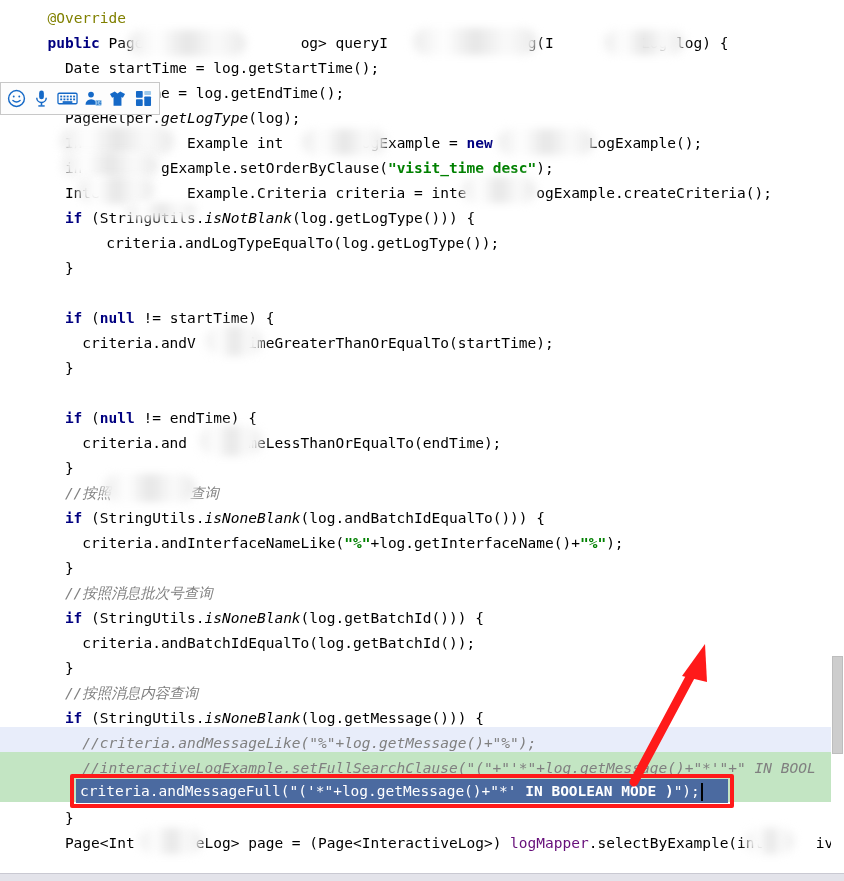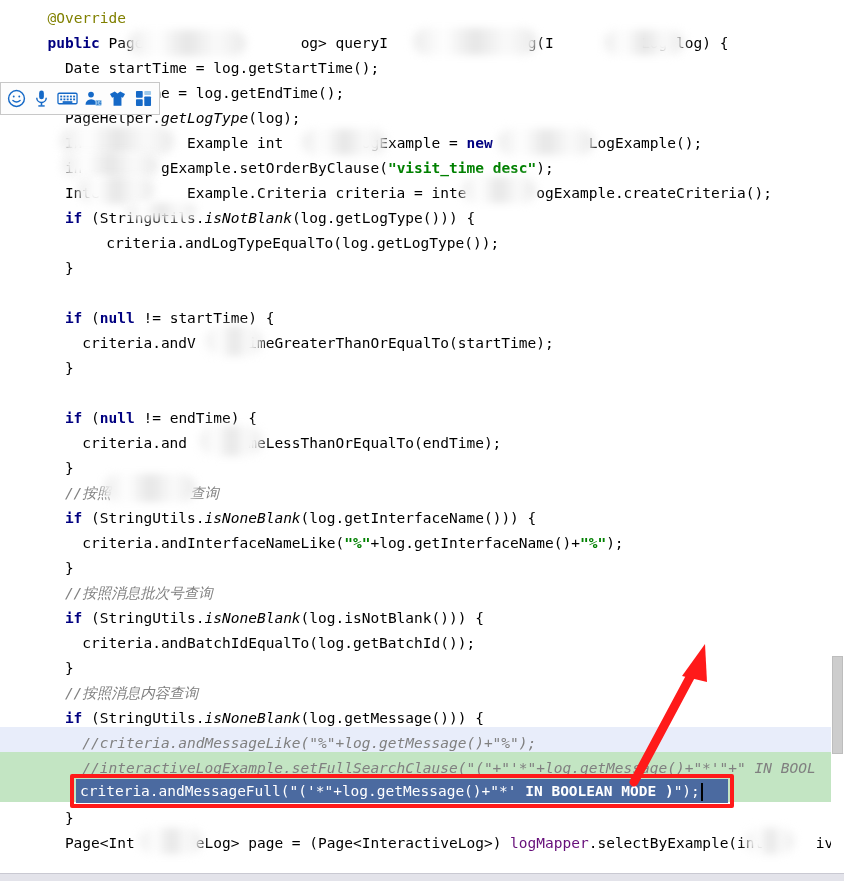--- a/index.html
+++ b/index.html
@@ -216,25 +216,25 @@
       <div class="code-line" style="top: 256px;"><span class="code-text" style="padding-left: 64.88px;"></span><span class="code-text plain">}</span></div>
       <div class="code-line" style="top: 281px;"><span class="code-text" style="padding-left: 64.88px;"></span></div>
       <div class="code-line" style="top: 306px;"><span class="code-text" style="padding-left: 64.88px;"></span><span class="code-text kw">if</span><span class="code-text plain"> (</span><span class="code-text kw">null</span><span class="code-text plain"> != startTime) {</span></div>
       <div class="code-line" style="top: 331px;"><span class="code-text" style="padding-left: 82.32px;"></span><span class="code-text plain">criteria.andV</span><span class="code-text plain">      </span><span class="code-text plain">imeGreaterThanOrEqualTo(startTime);</span></div>
       <div class="code-line" style="top: 356px;"><span class="code-text" style="padding-left: 64.88px;"></span><span class="code-text plain">}</span></div>
       <div class="code-line" style="top: 381px;"><span class="code-text" style="padding-left: 64.88px;"></span></div>
       <div class="code-line" style="top: 406px;"><span class="code-text" style="padding-left: 64.88px;"></span><span class="code-text kw">if</span><span class="code-text plain"> (</span><span class="code-text kw">null</span><span class="code-text plain"> != endTime) {</span></div>
       <div class="code-line" style="top: 431px;"><span class="code-text" style="padding-left: 82.32px;"></span><span class="code-text plain">criteria.and</span><span class="code-text plain">       </span><span class="code-text plain">meLessThanOrEqualTo(endTime);</span></div>
       <div class="code-line" style="top: 456px;"><span class="code-text" style="padding-left: 64.88px;"></span><span class="code-text plain">}</span></div>
       <div class="code-line" style="top: 481px;"><span class="code-text" style="padding-left: 64.88px;"></span><span class="code-text cmt">//按照</span><span class="code-text cmt">         </span><span class="code-text cmt">查询</span></div>
-      <div class="code-line" style="top: 506px;"><span class="code-text" style="padding-left: 64.88px;"></span><span class="code-text kw">if</span><span class="code-text plain"> (StringUtils.</span><span class="code-text mtd">isNoneBlank</span><span class="code-text plain">(log.getInterfaceName())) {</span></div>
+      <div class="code-line" style="top: 506px;"><span class="code-text" style="padding-left: 64.88px;"></span><span class="code-text kw">if</span><span class="code-text plain"> (StringUtils.</span><span class="code-text mtd">isNoneBlank</span><span class="code-text plain">(log.andBatchIdEqualTo())) {</span></div>
       <div class="code-line" style="top: 531px;"><span class="code-text" style="padding-left: 82.32px;"></span><span class="code-text plain">criteria.andInterfaceNameLike(</span><span class="code-text str">"%"</span><span class="code-text plain">+log.getInterfaceName()+</span><span class="code-text str">"%"</span><span class="code-text plain">);</span></div>
       <div class="code-line" style="top: 556px;"><span class="code-text" style="padding-left: 64.88px;"></span><span class="code-text plain">}</span></div>
       <div class="code-line" style="top: 581px;"><span class="code-text" style="padding-left: 64.88px;"></span><span class="code-text cmt">//按照消息批次号查询</span></div>
-      <div class="code-line" style="top: 606px;"><span class="code-text" style="padding-left: 64.88px;"></span><span class="code-text kw">if</span><span class="code-text plain"> (StringUtils.</span><span class="code-text mtd">isNoneBlank</span><span class="code-text plain">(log.isNotBlank())) {</span></div>
+      <div class="code-line" style="top: 606px;"><span class="code-text" style="padding-left: 64.88px;"></span><span class="code-text kw">if</span><span class="code-text plain"> (StringUtils.</span><span class="code-text mtd">isNoneBlank</span><span class="code-text plain">(log.getBatchId())) {</span></div>
       <div class="code-line" style="top: 631px;"><span class="code-text" style="padding-left: 82.32px;"></span><span class="code-text plain">criteria.andBatchIdEqualTo(log.getBatchId());</span></div>
       <div class="code-line" style="top: 656px;"><span class="code-text" style="padding-left: 64.88px;"></span><span class="code-text plain">}</span></div>
       <div class="code-line" style="top: 681px;"><span class="code-text" style="padding-left: 64.88px;"></span><span class="code-text cmt">//按照消息内容查询</span></div>
       <div class="code-line" style="top: 706px;"><span class="code-text" style="padding-left: 64.88px;"></span><span class="code-text kw">if</span><span class="code-text plain"> (StringUtils.</span><span class="code-text mtd">isNoneBlank</span><span class="code-text plain">(log.getMessage())) {</span></div>
       <div class="code-line" style="top: 731px;"><span class="code-text" style="padding-left: 82.32px;"></span><span class="code-text cmt">//criteria.andMessageLike("%"+log.getMessage()+"%");</span></div>
       <div class="code-line" style="top: 756px;"><span class="code-text" style="padding-left: 82.32px;"></span><span class="code-text cmt">//interactiveLogExample.setFullSearchClause("("+"'*"+log.getMessage()+"*'"+" IN BOOL</span></div>
       <div class="code-line" style="top: 806px;"><span class="code-text" style="padding-left: 64.88px;"></span><span class="code-text plain">}</span></div>
       <div class="code-line" style="top: 831px;"><span class="code-text" style="padding-left: 64.88px;"></span><span class="code-text plain">Page&lt;Int</span><span class="code-text plain">       </span><span class="code-text plain">eLog&gt; page = (Page&lt;InteractiveLog&gt;) </span><span class="code-text fld">logMapper</span><span class="code-text plain">.selectByExample(int</span><span class="code-text plain">      </span><span class="code-text plain">ive</span></div>
       <div class="code-line" style="top: 888px;"><span class="code-text" style="padding-left: 64.88px;"></span><span class="code-text kw">return</span><span class="code-text plain"> page;</span></div>
     </div>

